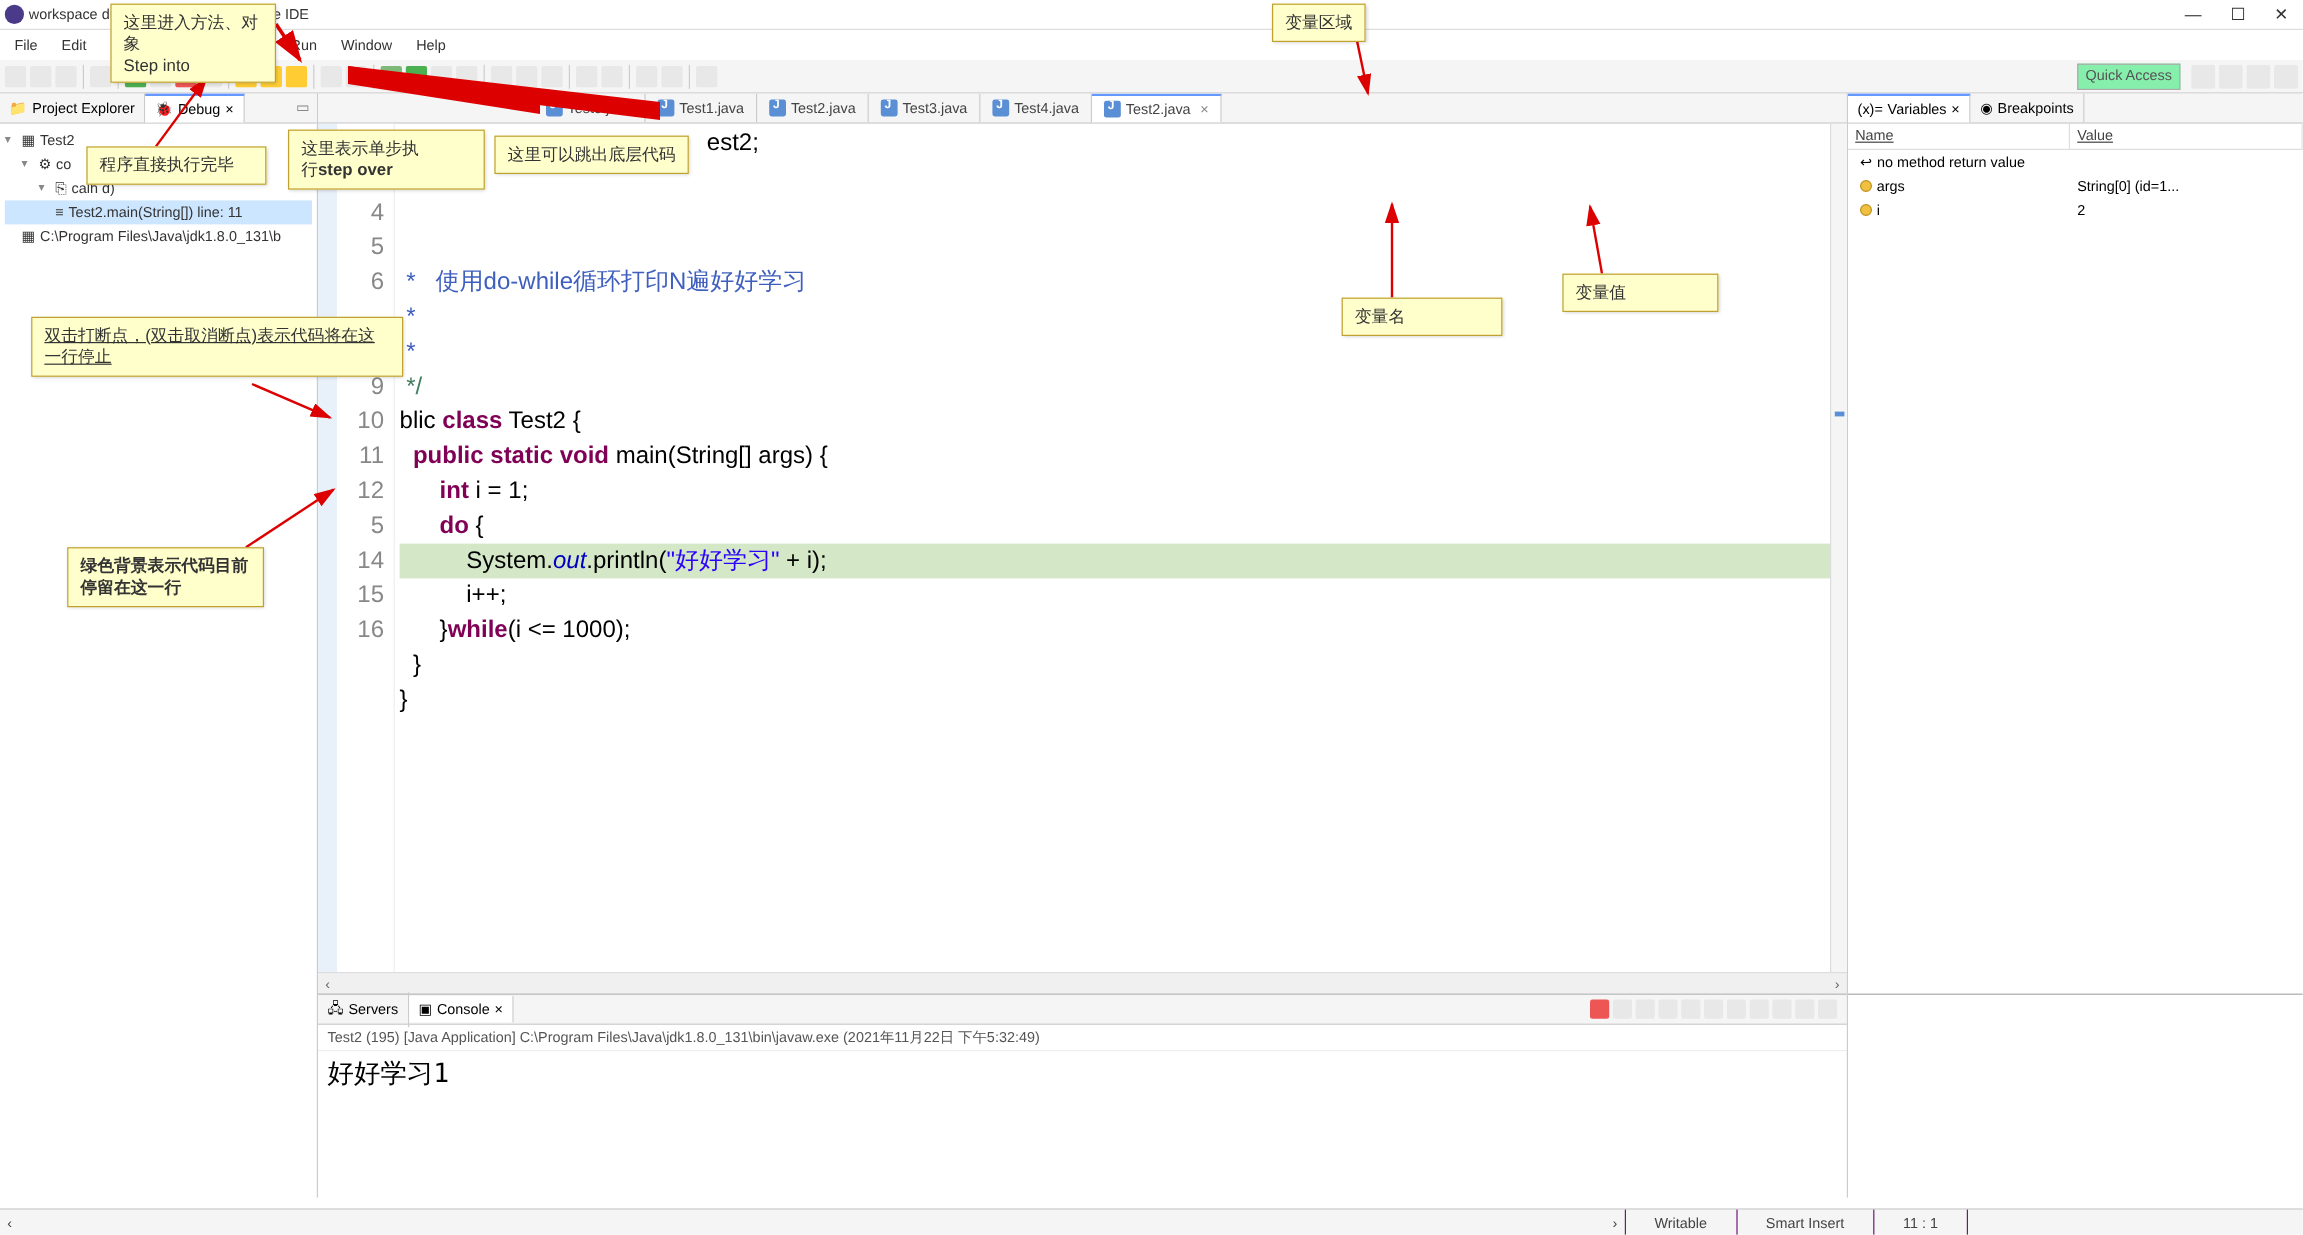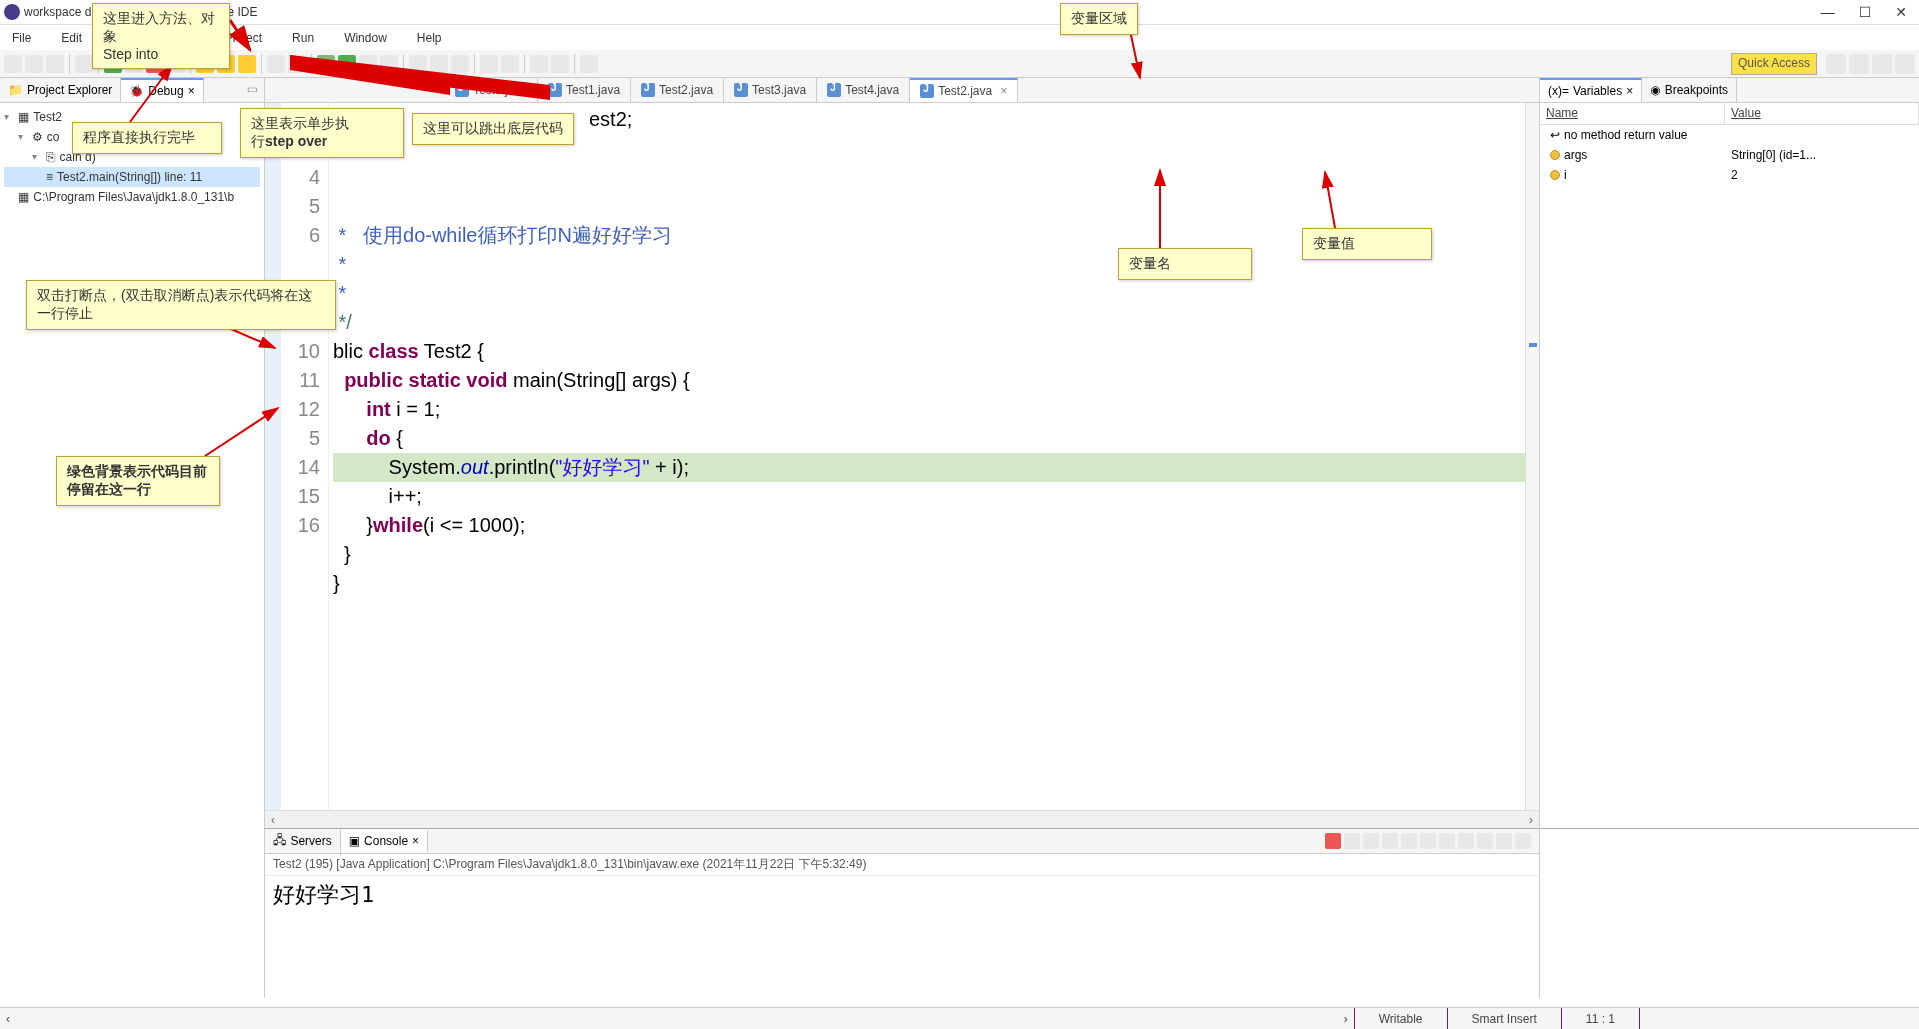--- a/index.html
+++ b/index.html
@@ -3,27 +3,27 @@
 <meta charset="utf-8">
 <style>
 * { margin: 0; padding: 0; box-sizing: border-box; font-family: "Segoe UI", Tahoma, sans-serif; }
 body { width: 1919px; height: 1029px; background: #fff; font-size: 12px; overflow: hidden; position: relative; }
 
 .titlebar { display: flex; align-items: center; height: 25px; padding: 0 4px; border-bottom: 1px solid #ddd; }
 .titlebar .title { flex: 1; color: #333; font-size: 12px; padding-left: 4px; }
 .titlebar .win-controls { display: flex; gap: 24px; padding-right: 8px; }
 .titlebar .win-controls span { font-size: 14px; color: #333; cursor: pointer; }
 
-.menubar { display: flex; height: 25px; align-items: center; padding: 0 4px; gap: 14px; }
+.menubar { display: flex; height: 25px; align-items: center; padding: 0 4px; gap: 4px; }
 .menubar .menu-item { padding: 2px 8px; color: #333; cursor: pointer; }
 
 .toolbar { display: flex; height: 28px; align-items: center; padding: 2px 4px; gap: 3px; border-bottom: 1px solid #ccc; background: #f5f5f5; }
 .toolbar .tb-btn { width: 18px; height: 18px; border: 1px solid transparent; background: #e8e8e8; border-radius: 2px; cursor: pointer; display: inline-block; }
 .toolbar .sep { width: 1px; height: 20px; background: #ccc; margin: 0 2px; }
-.quick-access { margin-left: auto; border: 1px solid #aaa; padding: 2px 6px; background: #fde047; height: 22px; font-size: 12px; color: #555; }
+.quick-access { margin-left: auto; border: 1px solid #aaa; padding: 2px 6px; background: #86efac; height: 22px; font-size: 12px; color: #555; }
 .persp-btns { display: flex; gap: 3px; margin-left: 6px; }
 .persp-btns .tb-btn { width: 20px; height: 20px; }
 
 .main { display: flex; height: 920px; }
 .left-panel { width: 265px; display: flex; flex-direction: column; border-right: 1px solid #ccc; }
 .left-tabs { display: flex; height: 25px; border-bottom: 1px solid #ccc; background: #f5f5f5; font-size: 12px; }
 .left-tabs .tab { padding: 4px 8px; display: flex; align-items: center; gap: 4px; border-right: 1px solid #ccc; cursor: pointer; }
 .left-tabs .tab.active { background: #fff; border-top: 2px solid #69f; }
 .left-tree { padding: 4px; font-size: 12px; line-height: 18px; color: #333; }
 .left-tree .node { display: flex; align-items: center; gap: 4px; padding: 1px 0; cursor: pointer; }
@@ -350,21 +350,21 @@
   <div class="sb-cell">Smart Insert</div>
   <div class="sb-cell">11 : 1</div>
   <div class="sb-cell" style="width:280px;"></div>
 </div>
 
 <div class="callout" style="left:92px;top:3px;width:138px;white-space:pre-line;">这里进入方法、对象
 Step into</div>
 <div class="callout" style="left:240px;top:108px;width:164px;">这里表示单步执<br>行<b>step over</b></div>
 <div class="callout" style="left:412px;top:113px;">这里可以跳出底层代码</div>
 <div class="callout" style="left:72px;top:122px;width:150px;">程序直接执行完毕</div>
-<div class="callout" style="left:26px;top:280px;width:310px;">双击打断点，(双击取消断点)表示代码将在这一行停止</div>
+<div class="callout" style="left:26px;top:264px;width:310px;text-decoration:underline;">双击打断点，(双击取消断点)表示代码将在这一行停止</div>
 <div class="callout" style="left:56px;top:456px;width:164px;font-weight:bold;">绿色背景表示代码目前停留在这一行</div>
 <div class="callout" style="left:1060px;top:3px;">变量区域</div>
 <div class="callout" style="left:1118px;top:248px;width:134px;">变量名</div>
 <div class="callout" style="left:1302px;top:228px;width:130px;">变量值</div>
 
 <svg class="arrow-svg" style="left:0;top:0;width:1500px;height:520px;">
   <defs>
       <marker id="ah" markerWidth="10" markerHeight="10" refX="8" refY="3" orient="auto">
         <path d="M0,0 L0,6 L9,3 z" fill="#d00"></path>
       </marker>

